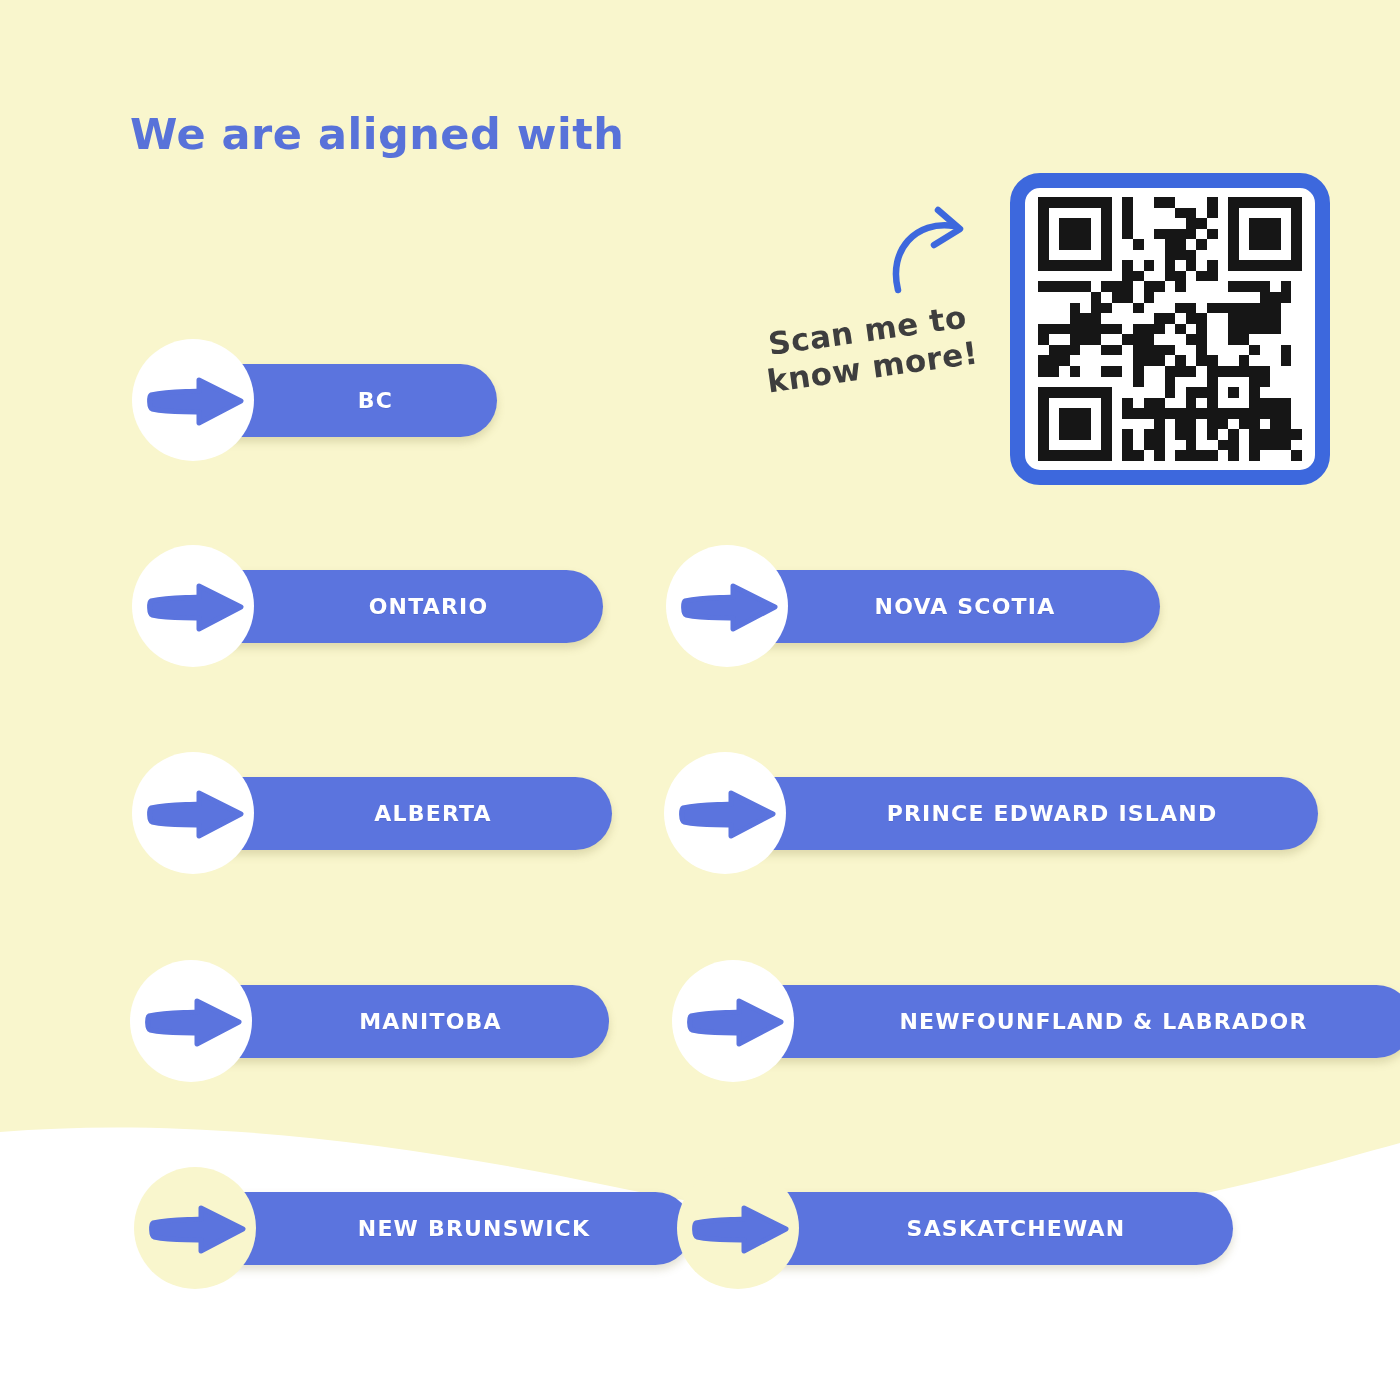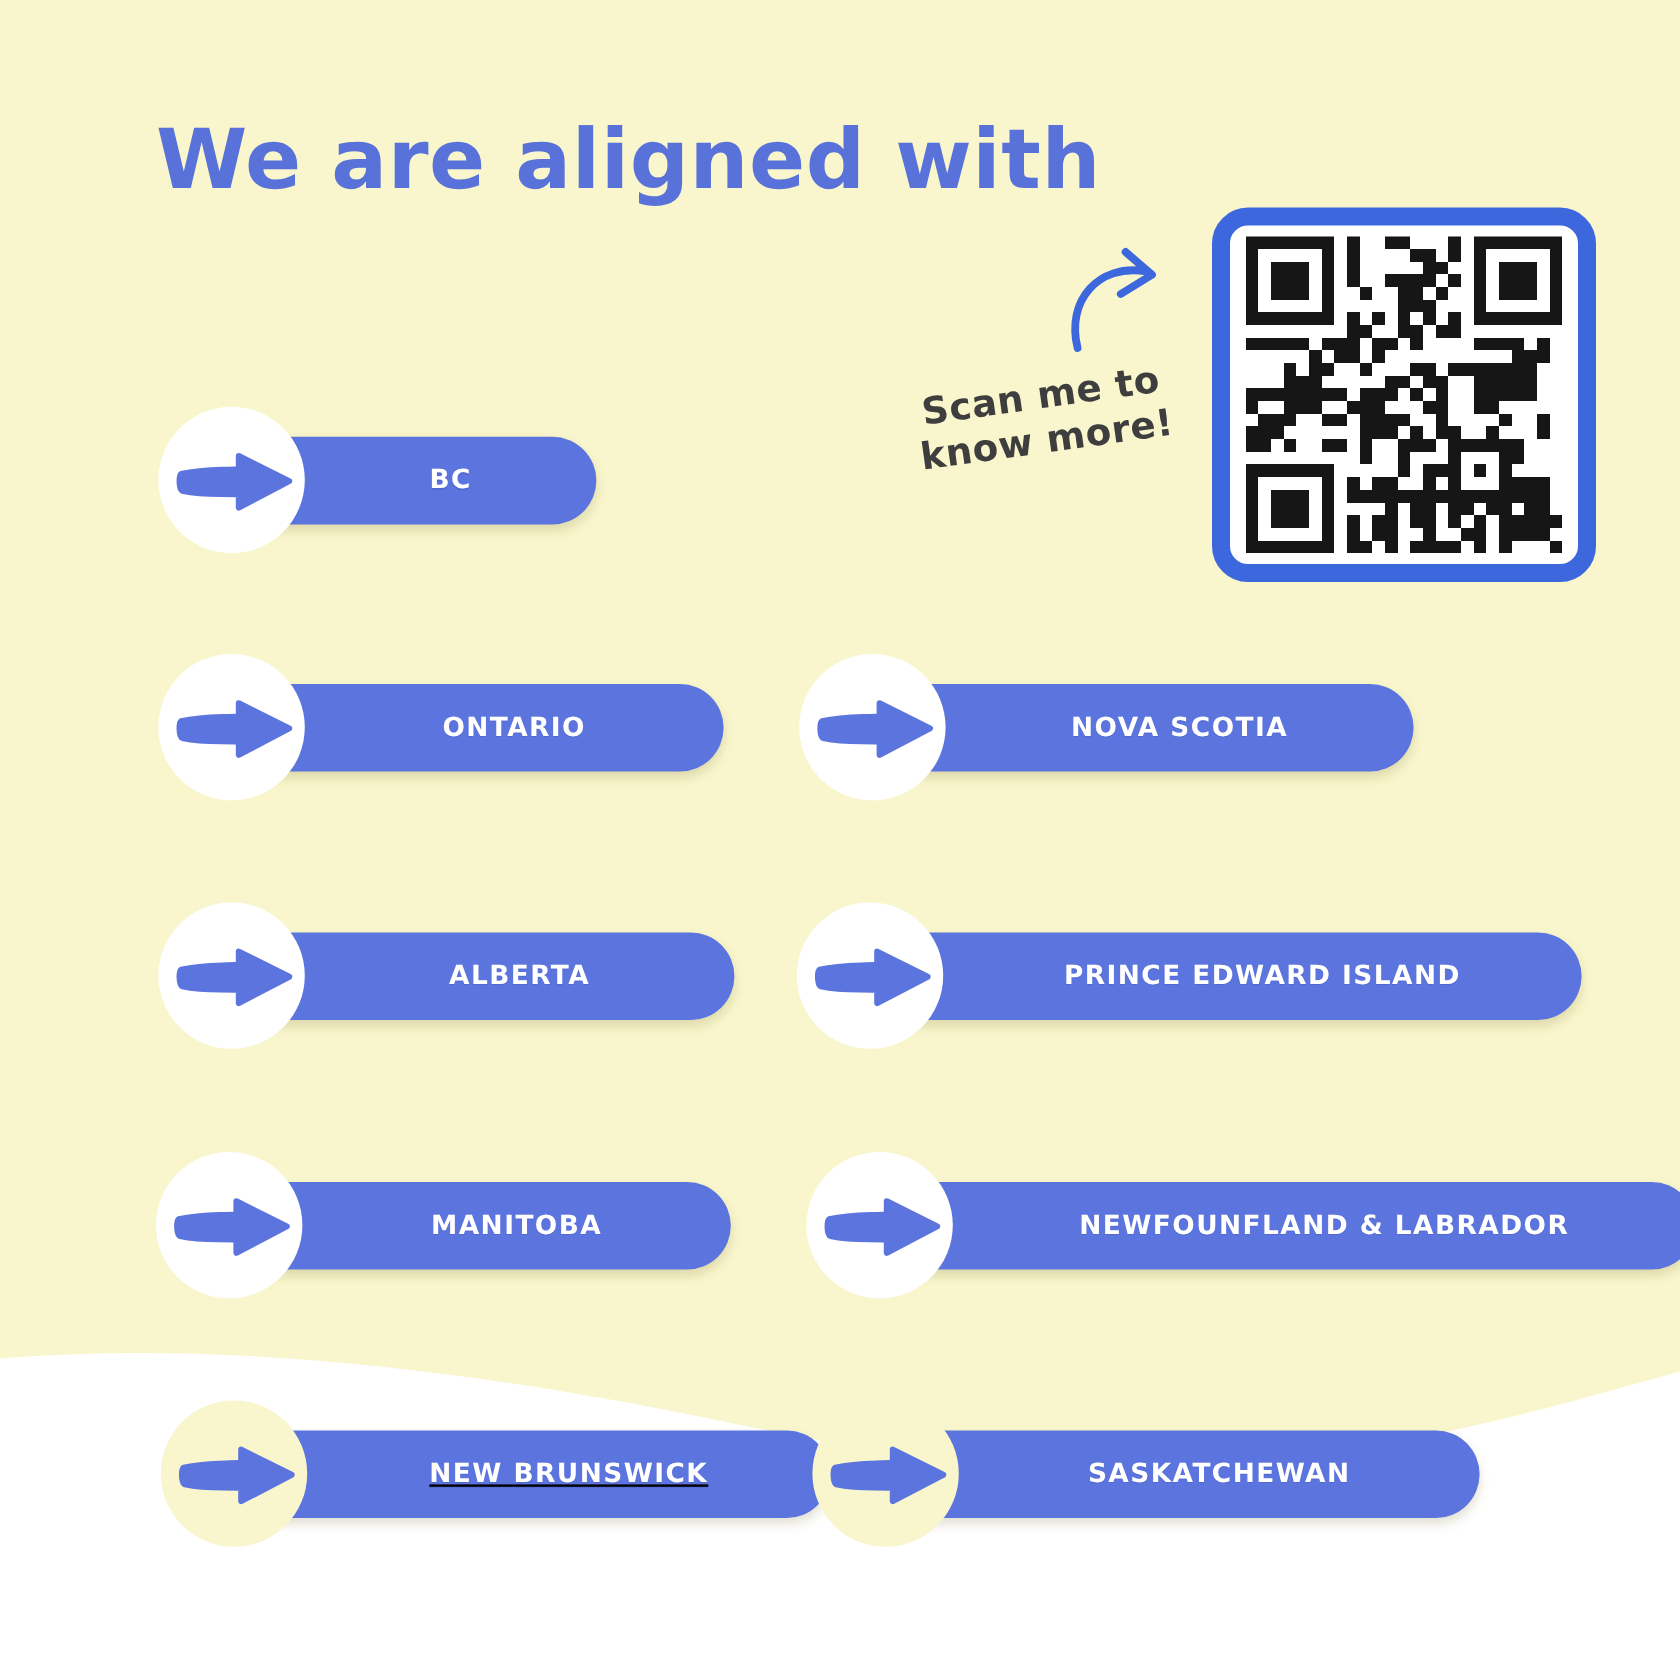--- a/index.html
+++ b/index.html
@@ -8,21 +8,21 @@
     --qr-frame-blue:#3d68dd; --note-text:#3e3e3e; --qr-dark:#161616; --pill-text:#ffffff;
   }
   .canvas{
     position:relative; width:1400px; height:1400px; overflow:hidden;
     background:var(--background);
     font-family:"DejaVu Sans", sans-serif;
   }
   .wave-svg{position:absolute; left:0; top:0; width:1400px; height:1400px; z-index:0;}
   .heading{
     position:absolute; left:130px; top:98px; z-index:3;
-    color:var(--heading-blue); font-size:69px; font-weight:bold;
+    color:var(--heading-blue); font-size:43px; font-weight:bold;
     line-height:73px; letter-spacing:0.5px; white-space:nowrap;
   }
   .qr-frame{
     position:absolute; left:1010px; top:173px; width:320px; height:312px;
     box-sizing:border-box; background:#ffffff;
     border:15px solid var(--qr-frame-blue); border-radius:30px;
     padding:9px; z-index:3;
   }
   .qr-frame svg{width:100%; height:100%; display:block;}
   .curved-arrow{position:absolute; left:882px; top:198px; width:104px; height:104px; z-index:3;}
@@ -422,21 +422,21 @@
       <span class="pill-label">ONTARIO</span>
     </div>
     <div class="arrow-circle white" style="left: 132px; top: 545px; width: 122px; height: 122px;"></div>
     <svg class="arrow-icon" viewBox="0 0 104 60" aria-hidden="true" style="left: 143px; top: 577px; width: 104px; height: 60px;">
       <path d="M8 24 C26 20 40 21 56 20 L56 9 L98 30 L56 52 L56 41 C40 40 28 42 9 38
                C6 37 6 25 8 24 Z"></path>
     </svg>
   </div>
 
   <div class="pill-row">
-    <div class="pill" style="left: 713px; top: 569.5px; width: 390px; height: 73px; padding-left: 75px;">
+    <div class="pill" style="left: 695px; top: 569.5px; width: 390px; height: 73px; padding-left: 75px;">
       <span class="pill-label">NOVA SCOTIA</span>
     </div>
     <div class="arrow-circle white" style="left: 666px; top: 545px; width: 122px; height: 122px;"></div>
     <svg class="arrow-icon" viewBox="0 0 104 60" aria-hidden="true" style="left: 677px; top: 577px; width: 104px; height: 60px;">
       <path d="M8 24 C26 20 40 21 56 20 L56 9 L98 30 L56 52 L56 41 C40 40 28 42 9 38
                C6 37 6 25 8 24 Z"></path>
     </svg>
   </div>
 
   <div class="pill-row">
@@ -477,21 +477,21 @@
       <span class="pill-label">NEWFOUNFLAND &amp; LABRADOR</span>
     </div>
     <div class="arrow-circle white" style="left: 672px; top: 960px; width: 122px; height: 122px;"></div>
     <svg class="arrow-icon" viewBox="0 0 104 60" aria-hidden="true" style="left: 683px; top: 992px; width: 104px; height: 60px;">
       <path d="M8 24 C26 20 40 21 56 20 L56 9 L98 30 L56 52 L56 41 C40 40 28 42 9 38
                C6 37 6 25 8 24 Z"></path>
     </svg>
   </div>
 
   <div class="pill-row">
-    <div class="pill" style="left: 181px; top: 1191.5px; width: 436px; height: 73px; padding-left: 75px; text-decoration: underline;">
+    <div class="pill" style="left: 181px; top: 1191.5px; width: 436px; height: 73px; padding-left: 75px;">
       <span class="pill-label">NEW BRUNSWICK</span>
     </div>
     <div class="arrow-circle yellow" style="left: 134px; top: 1167px; width: 122px; height: 122px;"></div>
     <svg class="arrow-icon" viewBox="0 0 104 60" aria-hidden="true" style="left: 145px; top: 1199px; width: 104px; height: 60px;">
       <path d="M8 24 C26 20 40 21 56 20 L56 9 L98 30 L56 52 L56 41 C40 40 28 42 9 38
                C6 37 6 25 8 24 Z"></path>
     </svg>
   </div>
 
   <div class="pill-row">

